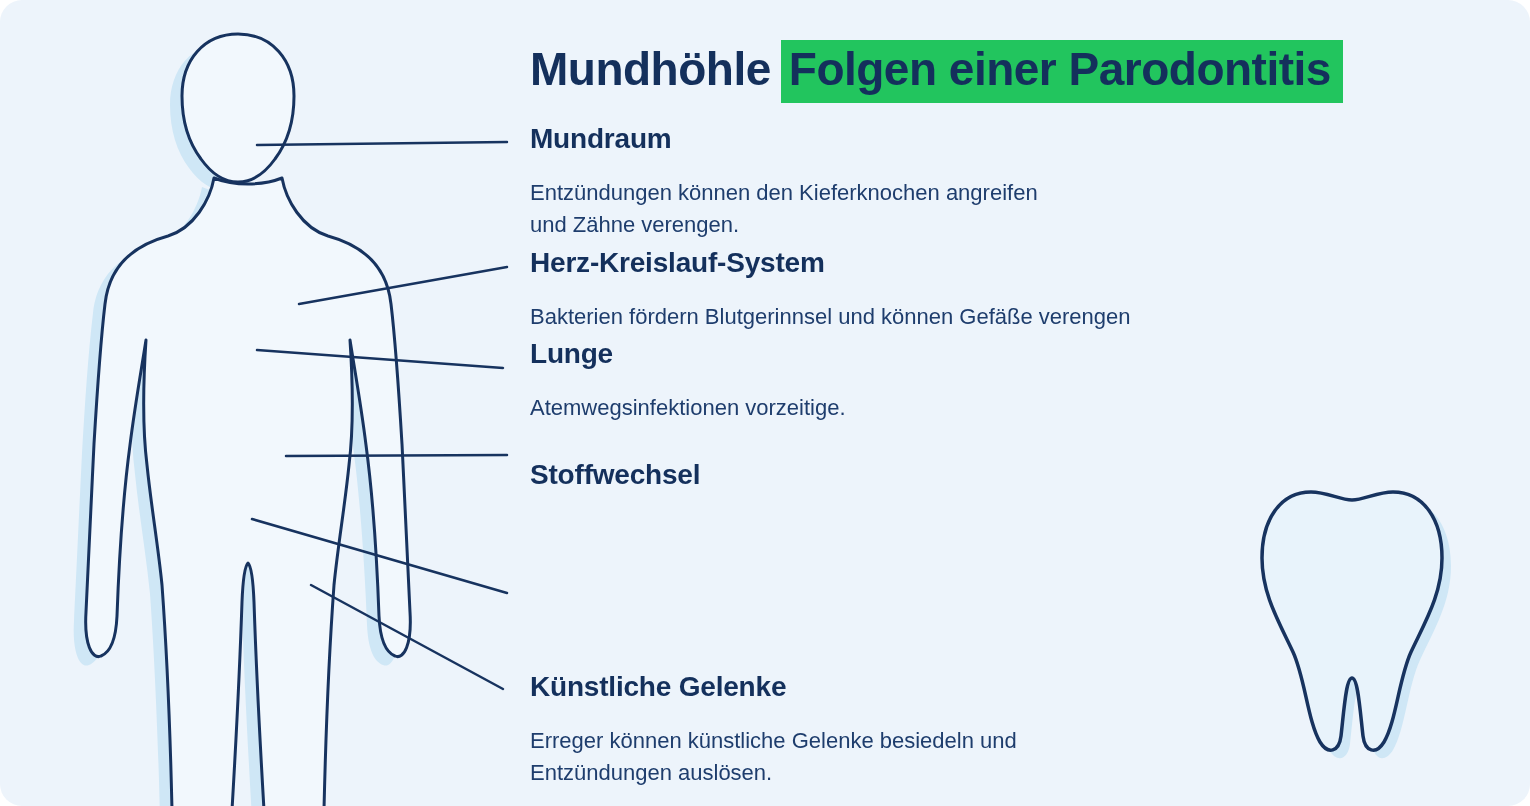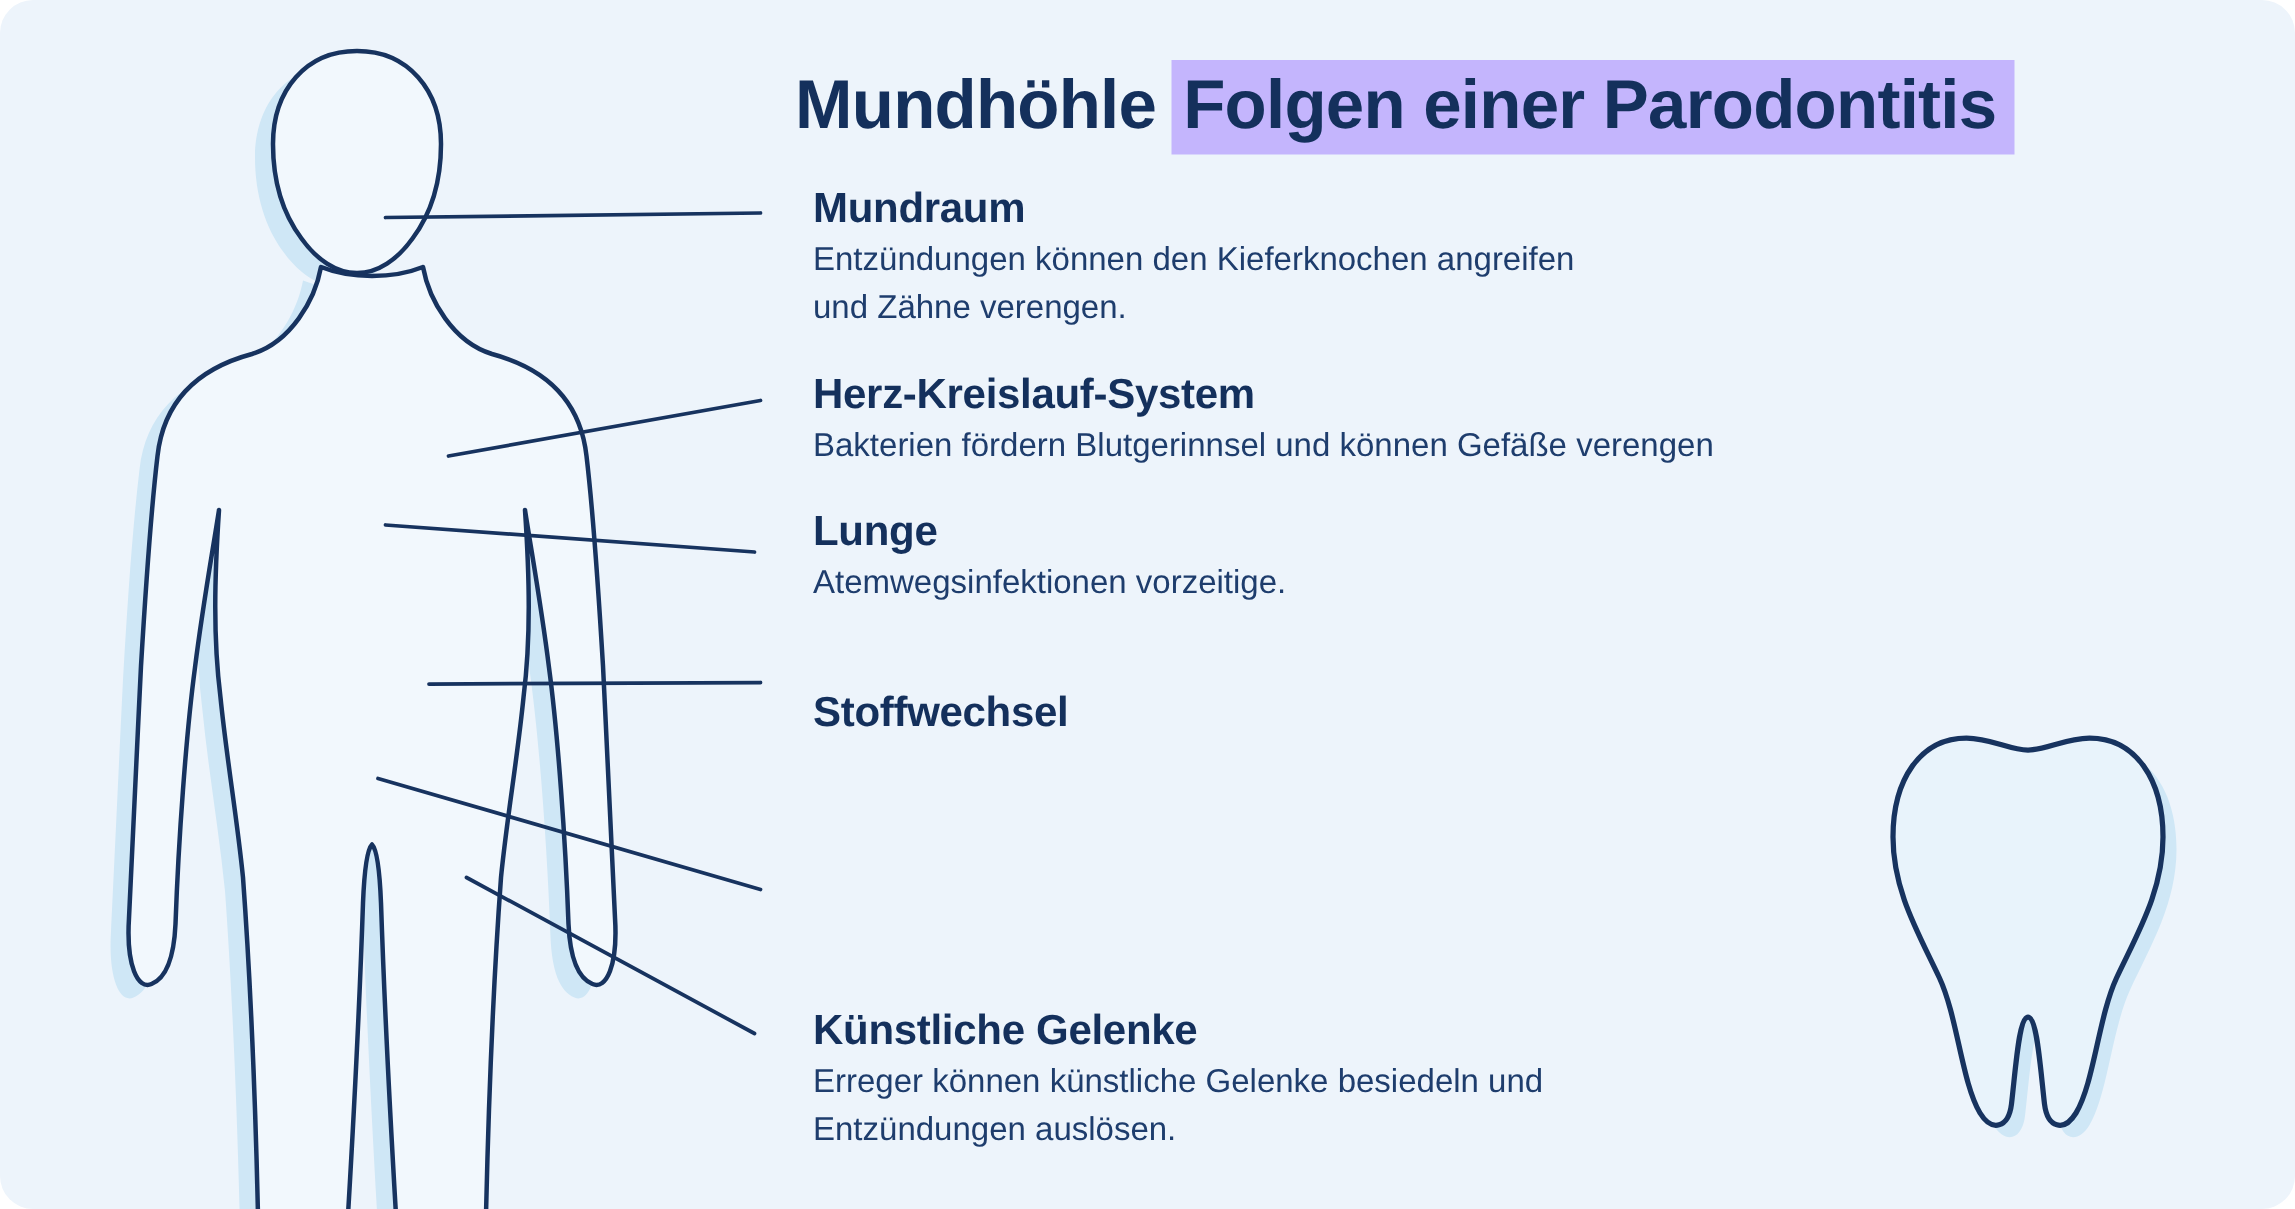--- a/index.html
+++ b/index.html
@@ -12,31 +12,31 @@
     font-family:"Liberation Sans", sans-serif;
     color:#17335f;
   }
   
   .title{
     position:absolute;left:530px;top:44px;margin:0;
     font-size:46px;font-weight:700;color:#14305c;
     letter-spacing:-0.5px;white-space:nowrap;line-height:1.1;
   }
   .title .hl{
-    background:#c4b5fd;
+    background:#22c55e;
     padding:3px 12px 8px 8px;
     margin-left:10px;
   }
   
-  .section{position:absolute;left:542px;}
+  .section{position:absolute;left:530px;}
   .sec-title{
     margin:0;font-size:28px;font-weight:700;color:#14305c;line-height:34px;
     letter-spacing:-0.2px;
   }
-  .sec-desc{margin-top:1px;font-size:22px;line-height:32px;color:#1e3d6d;}
+  .sec-desc{margin-top:21px;font-size:22px;line-height:32px;color:#1e3d6d;}
   .s1{top:122px}
   .s2{top:246px}
   .s3{top:337px}
   .s4{top:458px}
   .s5{top:580px}
   .s6{top:670px}
   
   .body-svg{position:absolute;left:0;top:0;}
   .tooth-svg{position:absolute;left:1252px;top:486px;}
   .lines-svg{position:absolute;left:0;top:0;pointer-events:none;}

